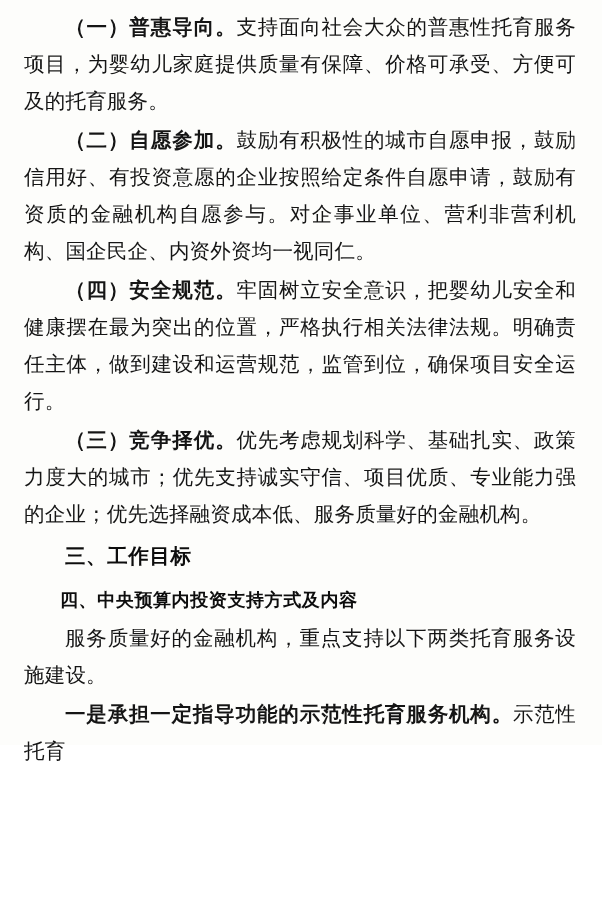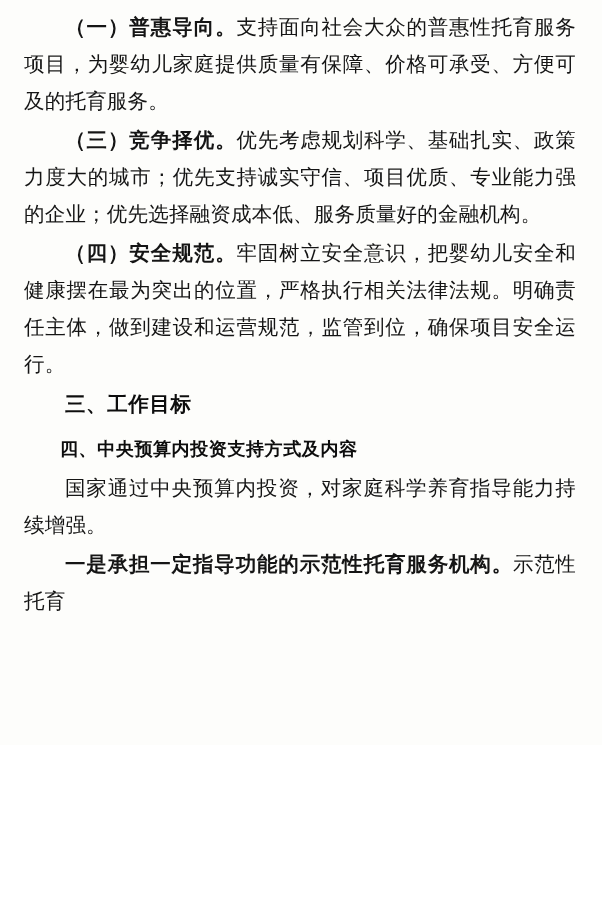--- a/index.html
+++ b/index.html
@@ -36,21 +36,21 @@
     margin-bottom: 0;
   }
   .heading {
     font-size: 20.5px;
     line-height: 37px;
     text-indent: 2em;
     margin: 4px 0 1px 0;
     font-weight: bold;
     letter-spacing: 0.6px;
     color: #0d0d0d;
-    font-family: Liberation Mono, monospace;
+    font-family: Liberation Sans, sans-serif;
   }
   .heading.big {
     font-size: 18px;
     margin-top: 8px;
   }
   .b {
     font-weight: bold;
     font-family: "Liberation Sans", "DejaVu Sans", sans-serif;
     letter-spacing: 0.4px;
   }
@@ -60,33 +60,36 @@
 </style>
 </head>
 <body>
 
 <div class="page">
 
   <p class="para">
     <span class="b">（一）普惠导向。</span><span>支持面向社会大众的普惠性托育服务项目，为婴幼儿家庭提供质量有保障、价格可承受、方便可及的托育服务。</span>
   </p>
 
-
   <p class="para">
-    <span class="b">（三）竞争择优。</span><span>优先考虑规划科学、基础扎实、政策力度大的城市；优先支持诚实守信、项目优质、专业能力强的企业；优先选择融资成本低、服务质量好的金融机构。</span>
+    <span class="b">（二）自愿参加。</span><span>鼓励有积极性的城市自愿申报，鼓励信用好、有投资意愿的企业按照给定条件自愿申请，鼓励有资质的金融机构自愿参与。对企事业单位、营利非营利机构、国企民企、内资外资均一视同仁。</span>
   </p>
 
   <p class="para">
     <span class="b">（四）安全规范。</span><span>牢固树立安全意识，把婴幼儿安全和健康摆在最为突出的位置，严格执行相关法律法规。明确责任主体，做到建设和运营规范，监管到位，确保项目安全运行。</span>
+  </p>
+
+  <p class="para">
+    <span class="b">（三）竞争择优。</span><span>优先考虑规划科学、基础扎实、政策力度大的城市；优先支持诚实守信、项目优质、专业能力强的企业；优先选择融资成本低、服务质量好的金融机构。</span>
   </p>
 
   <h2 class="heading">三、工作目标</h2>
 
 
   <h2 class="heading big">四、中央预算内投资支持方式及内容</h2>
 
-  <p class="para">国家通过中央预算内投资，对家庭科学养育指导能力持续增强。</p>
+  <p class="para">服务质量好的金融机构，重点支持以下两类托育服务设施建设。</p>
 
   <p class="para tight clip-last">
     <span class="b">一是承担一定指导功能的示范性托育服务机构。</span><span>示范性托育</span>
   </p>
 
 </div>
 
 </body></html>

